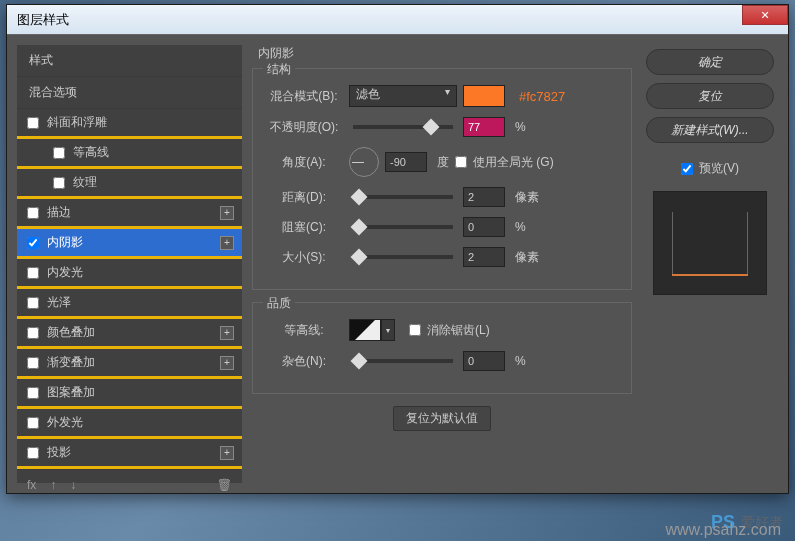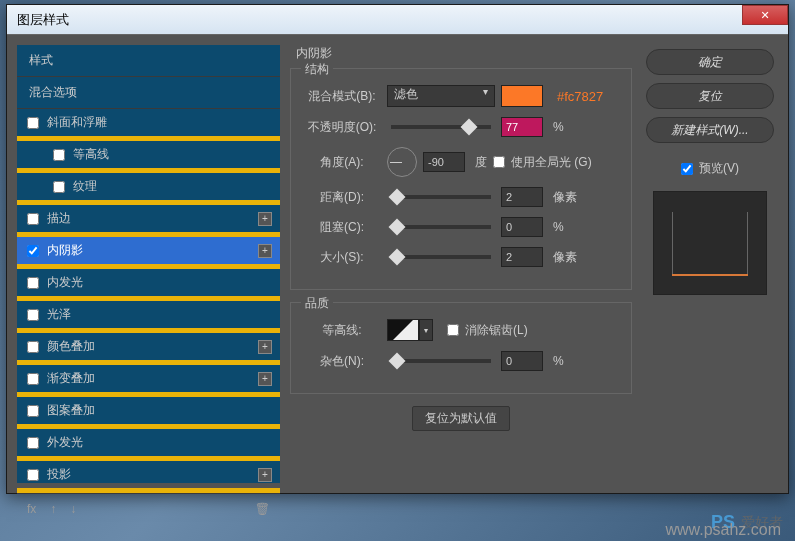--- a/index.html
+++ b/index.html
@@ -2,24 +2,24 @@
 <html><head>
   <meta charset="utf-8">
   <style>
     * { margin: 0; padding: 0; box-sizing: border-box; font-family: "Microsoft YaHei", sans-serif; }
     body { background: linear-gradient(135deg, #4a6a8a, #6a8aaa, #3a5a7a); width: 795px; height: 541px; position: relative; }
     .dialog { position: absolute; top: 4px; left: 6px; width: 783px; height: 490px; background: #535353; border: 1px solid #1a1a1a; box-shadow: 0 4px 16px rgba(0,0,0,0.5); }
     .titlebar { height: 30px; background: linear-gradient(#eef4fa, #d6e4f2); border-bottom: 1px solid #666; display: flex; align-items: center; padding: 0 0 0 10px; position: relative; }
     .titlebar-title { font-size: 13px; color: #000; }
     .close-btn { position: absolute; right: 0; top: 0; width: 46px; height: 20px; background: linear-gradient(#d66060, #c73030); color: #fff; display: flex; align-items: center; justify-content: center; font-size: 11px; border: 1px solid #933; cursor: pointer; }
     .content { display: flex; height: calc(100% - 30px); padding: 10px; gap: 10px; }
-    .left-panel { width: 263px; background: #0c4a6e; display: flex; flex-direction: column; }
+    .left-panel { width: 225px; background: #404040; display: flex; flex-direction: column; }
     .style-header { padding: 7px 12px; font-size: 12px; color: #ccc; border-bottom: 1px solid #3a3a3a; }
     .blend-options { padding: 7px 12px; font-size: 12px; color: #ccc; border-bottom: 1px solid #3a3a3a; }
-    .style-item { display: flex; align-items: center; padding: 5px 8px 5px 10px; font-size: 12px; color: #ccc; border-bottom: 5px solid #eab308; cursor: pointer; position: relative; }
+    .style-item { display: flex; align-items: center; padding: 5px 8px 5px 10px; font-size: 12px; color: #ccc; border-bottom: 3px solid #eab308; cursor: pointer; position: relative; }
     .style-item.indent { padding-left: 36px; }
     .style-item.active { background: #2e6dd0; color: #fff; }
     .style-item input[type="checkbox"] { margin-right: 8px; width: 12px; height: 12px; }
     .style-item .add-btn { margin-left: auto; width: 14px; height: 14px; border: 1px solid #888; background: #555; display: flex; align-items: center; justify-content: center; font-size: 10px; color: #ccc; }
     .left-footer { margin-top: auto; display: flex; align-items: center; padding: 8px 10px; gap: 14px; border-top: 1px solid #3a3a3a; color: #999; font-size: 12px; }
     .left-footer .spacer { flex: 1; }
     .center-panel { flex: 1; color: #ccc; font-size: 12px; }
     .center-title { margin-bottom: 6px; padding-left: 6px; }
     .fieldset { border: 1px solid #666; margin-bottom: 12px; position: relative; padding: 16px 12px 12px; }
     .fieldset-label { position: absolute; top: -8px; left: 10px; background: #535353; padding: 0 4px; font-size: 12px; }

